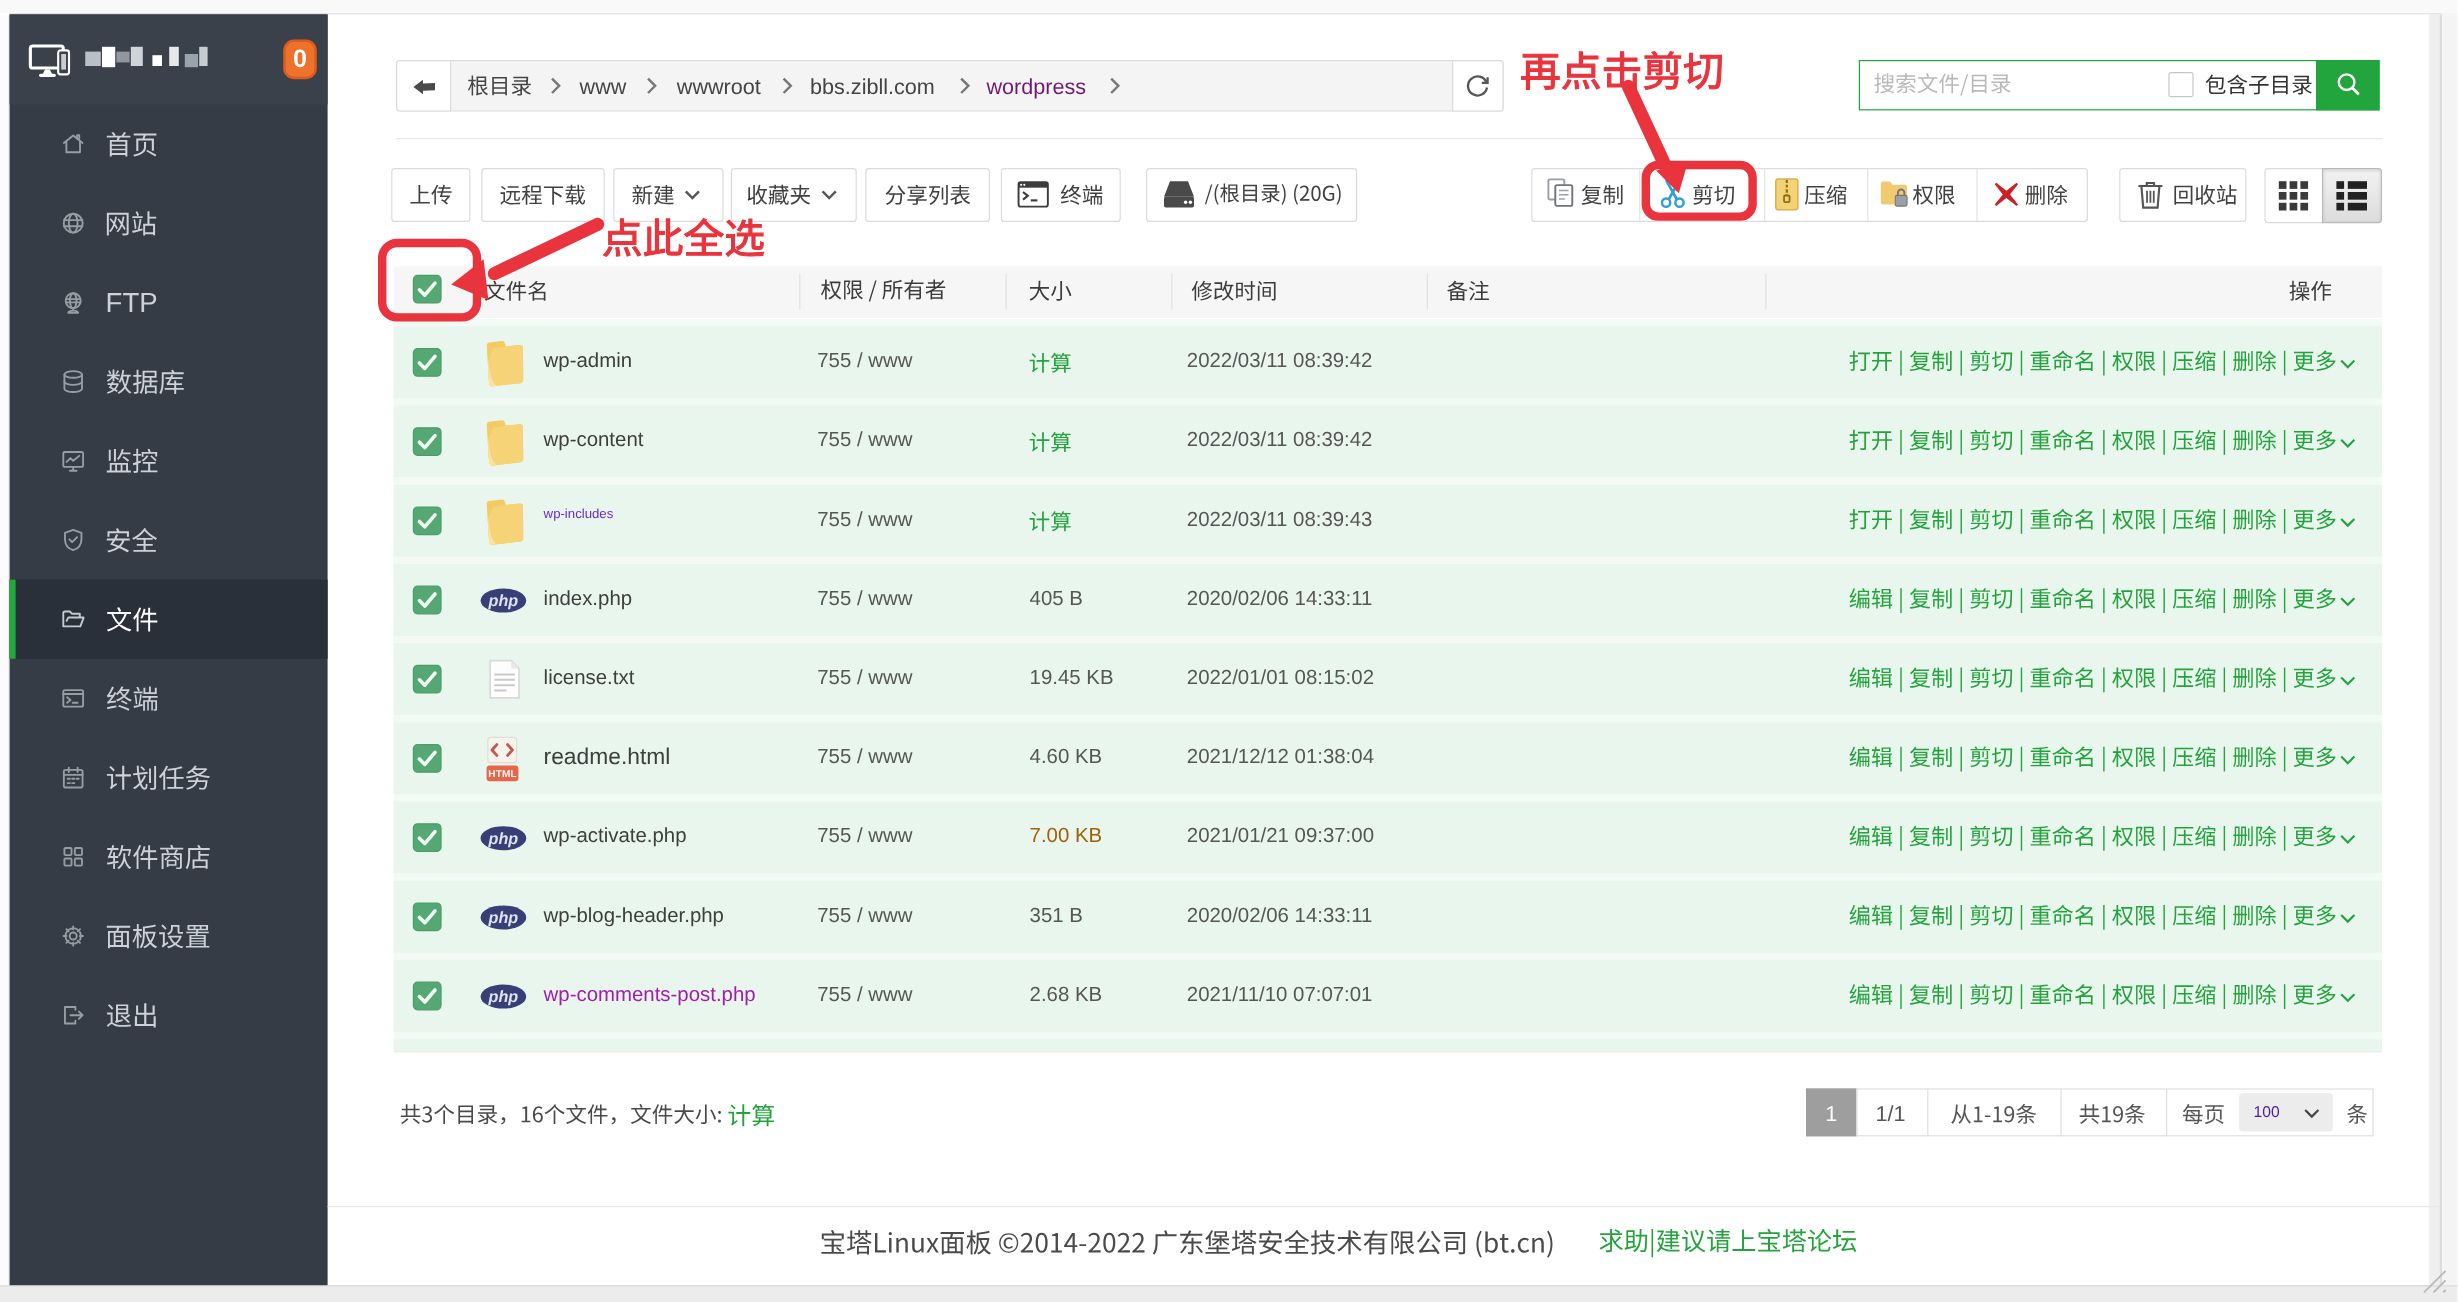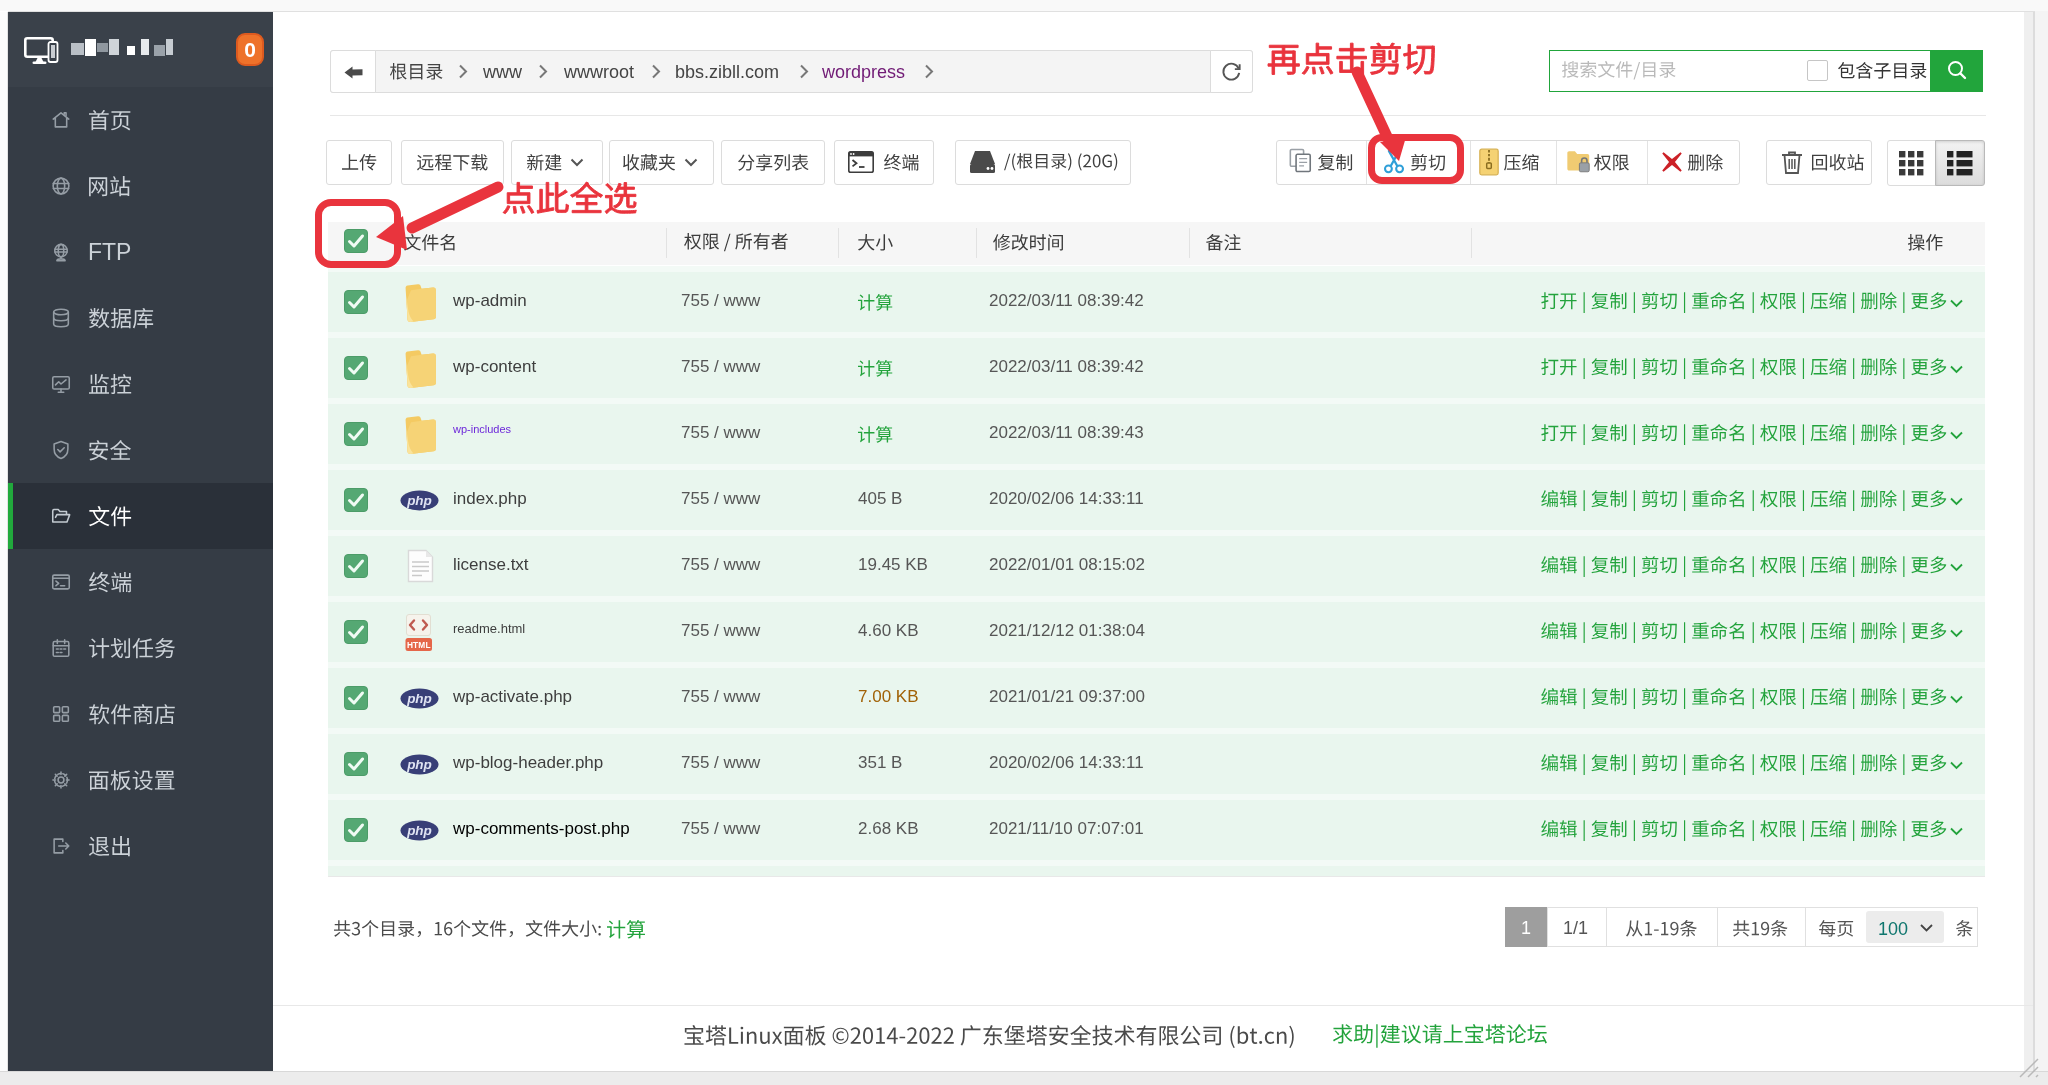--- a/index.html
+++ b/index.html
@@ -456,21 +456,21 @@
 <div class="r" style="left:344px;top:620px;width:24px;height:24px;background:#55a873;border:1px solid #4c9c68;border-radius:4px"></div>
 <svg class="ab" style="left:347px;top:624px" width="18" height="16" viewBox="0 0 18 16">
     <path d="M2.5 8.5 L7 13 L15.5 3" fill="none" stroke="#f0fbf4" stroke-width="3" stroke-linecap="round" stroke-linejoin="round"></path>
   </svg>
 <svg class="ab" style="left:405px;top:613px" width="28" height="39" viewBox="0 0 28 39">
 <rect x="1.5" y="1.5" width="24" height="21" rx="2.5" fill="#f6f3ec" stroke="#e2ded2" stroke-width="1"></rect>
 <path d="M9 7.5 L5 12 L9 16.5 M18 7.5 L22 12 L18 16.5" fill="none" stroke="#bf5a50" stroke-width="2.4" stroke-linecap="round" stroke-linejoin="round"></path>
 <rect x="0.5" y="25" width="26.5" height="13" rx="2.5" fill="#e56649"></rect>
 <text x="13.8" y="34.8" font-family="Liberation Sans" font-size="8.3" font-weight="bold" fill="#fff" text-anchor="middle" letter-spacing="0.2">HTML</text>
   </svg>
-<div class="ab" style="left:453px;top:621px;font-size:13px;color:#3e3e3e">readme.html</div>
+<div class="ab" style="left:453px;top:621px;font-size:19px;color:#3e3e3e">readme.html</div>
 <div class="ab" style="left:681px;top:621px;font-size:17px;color:#565656">755 / www</div>
 <div class="ab" style="left:858px;top:621px;font-size:17px;color:#565656">4.60 KB</div>
 <div class="ab" style="left:989px;top:621px;font-size:17px;color:#565656">2021/12/12 01:38:04</div>
 <svg class="ab" style="left:1541.3px;top:621.5px;fill:#23a33c" width="405.7" height="20.9" viewBox="38 -852 21932 1131">
     <use href="#t37"></use>
   </svg>
 <svg class="ab" style="left:1950px;top:629px" width="13" height="9" viewBox="0 0 13 9">
     <path d="M1 1.5 L6.5 7 L12 1.5" fill="none" stroke="#23a33c" stroke-width="1.8"></path>
   </svg>
 <div class="r" style="left:328px;top:662px;width:1657px;height:66px;background:#f3faf6"></div>
@@ -516,21 +516,21 @@
 <div class="r" style="left:328px;top:794px;width:1657px;height:66px;background:#f3faf6"></div>
 <div class="r" style="left:328px;top:800px;width:1657px;height:60px;background:#e9f6ee"></div>
 <div class="r" style="left:344px;top:818px;width:24px;height:24px;background:#55a873;border:1px solid #4c9c68;border-radius:4px"></div>
 <svg class="ab" style="left:347px;top:822px" width="18" height="16" viewBox="0 0 18 16">
     <path d="M2.5 8.5 L7 13 L15.5 3" fill="none" stroke="#f0fbf4" stroke-width="3" stroke-linecap="round" stroke-linejoin="round"></path>
   </svg>
 <svg class="ab" style="left:400px;top:820px" width="39" height="21" viewBox="0 0 39 21">
     <ellipse cx="19.5" cy="10.5" rx="19" ry="10" fill="#383f77"></ellipse>
     <text x="19.5" y="15" font-family="Liberation Sans" font-size="13.5" font-style="italic" font-weight="bold" fill="#dfe3f2" text-anchor="middle">php</text>
   </svg>
-<div class="ab" style="left:453px;top:819px;font-size:17px;color:#000000">wp-comments-post.php</div>
+<div class="ab" style="left:453px;top:819px;font-size:17px;color:#a21caf">wp-comments-post.php</div>
 <div class="ab" style="left:681px;top:819px;font-size:17px;color:#565656">755 / www</div>
 <div class="ab" style="left:858px;top:819px;font-size:17px;color:#565656">2.68 KB</div>
 <div class="ab" style="left:989px;top:819px;font-size:17px;color:#565656">2021/11/10 07:07:01</div>
 <svg class="ab" style="left:1541.3px;top:819.5px;fill:#23a33c" width="405.7" height="20.9" viewBox="38 -852 21932 1131">
     <use href="#t37"></use>
   </svg>
 <svg class="ab" style="left:1950px;top:827px" width="13" height="9" viewBox="0 0 13 9">
     <path d="M1 1.5 L6.5 7 L12 1.5" fill="none" stroke="#23a33c" stroke-width="1.8"></path>
   </svg>
 <div class="r" style="left:328px;top:860px;width:1657px;height:6px;background:#f3faf6"></div>
@@ -553,21 +553,21 @@
 <svg class="ab" style="left:1625.6px;top:919.7px;fill:#555" width="70.8" height="16.6" viewBox="41 -842 3935 920">
     <use href="#t39"></use>
   </svg>
 <svg class="ab" style="left:1732.8px;top:919.7px;fill:#555" width="54.5" height="16.6" viewBox="48 -842 3026 923">
     <use href="#t40"></use>
   </svg>
 <svg class="ab" style="left:1819.0px;top:919.6px;fill:#555" width="34.1" height="16.7" viewBox="39 -846 1893 929">
     <use href="#t41"></use>
   </svg>
 <div class="r" style="left:1866px;top:911px;width:78px;height:32px;background:#ececec;border-radius:3px"></div>
-<div class="ab" style="left:1878px;top:919px;font-size:18px;color:#0f766e">100</div>
+<div class="ab" style="left:1878px;top:919px;font-size:13px;color:#4c1d95">100</div>
 <svg class="ab" style="left:1920px;top:924px" width="13" height="8" viewBox="0 0 13 8">
     <path d="M1 1 L6.5 6.5 L12 1" fill="none" stroke="#444" stroke-width="1.8"></path>
   </svg>
 <svg class="ab" style="left:1956.0px;top:919.7px;fill:#555" width="16.7" height="16.5" viewBox="35 -842 929 918">
     <use href="#t42"></use>
   </svg>
 <div class="r" style="left:273px;top:1005px;width:1760px;height:1px;background:#e8e8e8"></div>
 <svg class="ab" style="left:684.0px;top:1024.5px;fill:#4a4a4a" width="610.2" height="23.0" viewBox="66 -851 27735 1047">
     <use href="#t43"></use>
   </svg>

